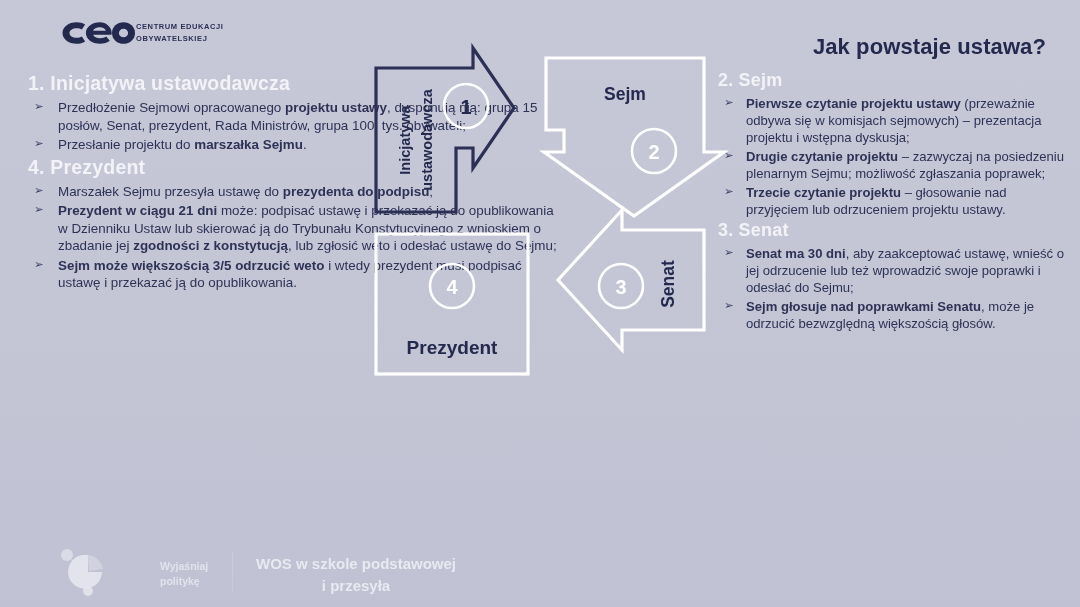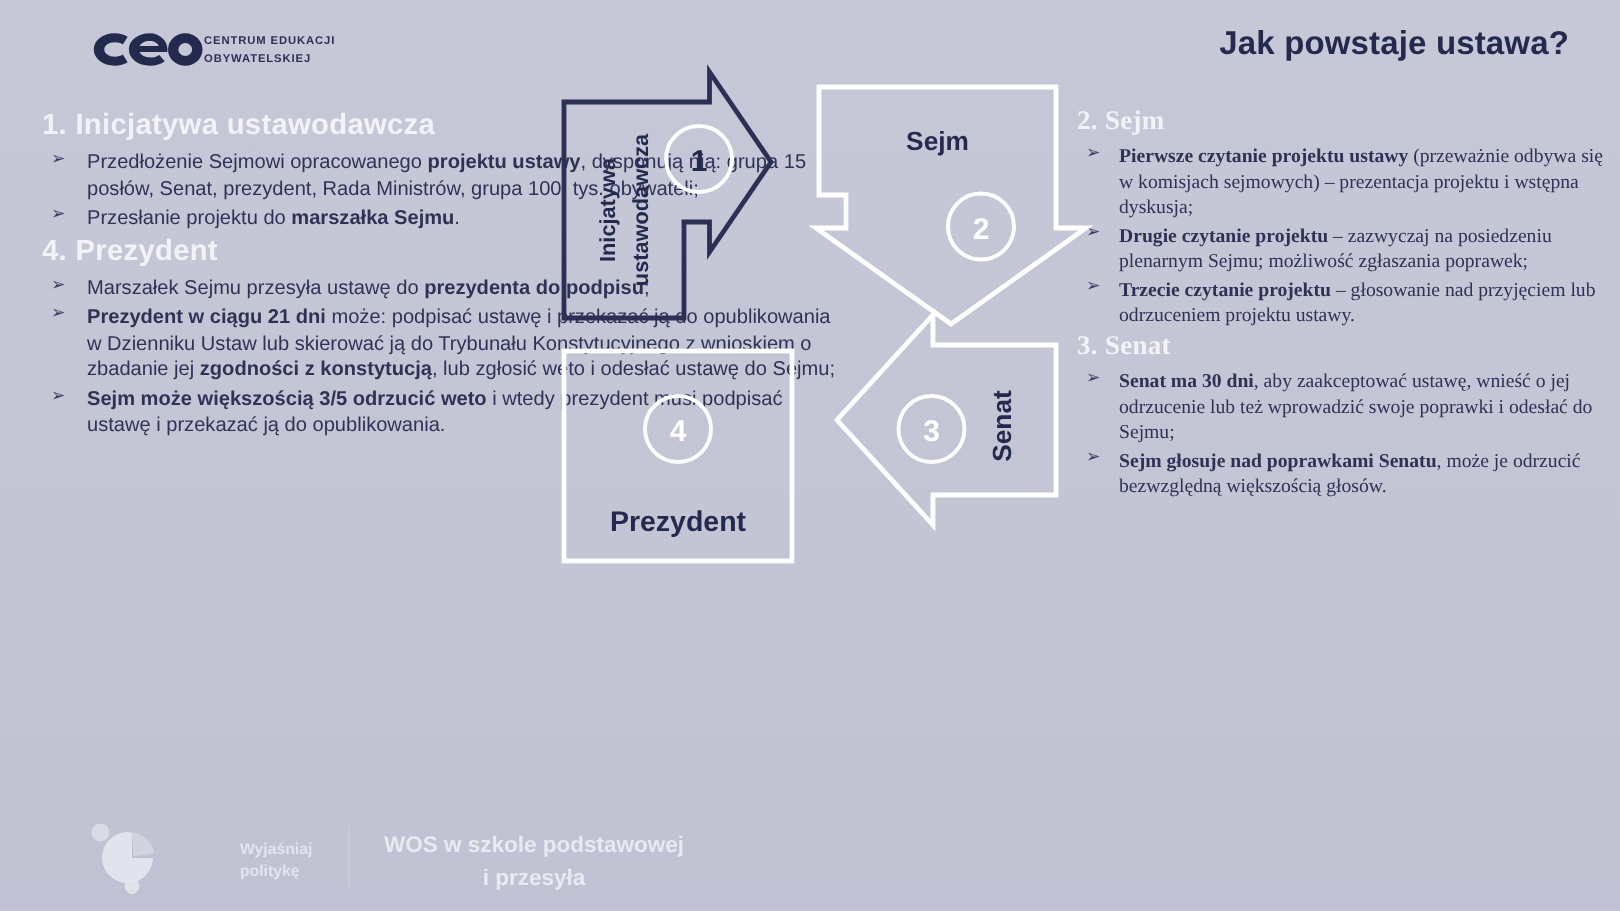--- a/index.html
+++ b/index.html
@@ -12,28 +12,28 @@
     overflow:hidden;
   }
   .slide { position:absolute; inset:0; background:linear-gradient(180deg,#c6c7d7 0%,#c3c4d4 60%,#c0c1d2 100%); }
 
   
   .logo-wrap { position:absolute; left:58px; top:18px; display:flex; align-items:center; gap:0; }
   .ceo-mark { display:block; }
   .ceo-sub { font-size:7.5px; font-weight:bold; letter-spacing:.08em; line-height:1.55; color:#2b3054; }
 
   .deck-title {
-    position:absolute; right:34px; top:16px;
+    position:absolute; right:34px; top:34px;
     font-size:22px; font-weight:bold; color:#232a4e; letter-spacing:.1px;
   }
 
   
   .col { position:absolute; }
   .col-left  { left:28px; top:72px; width:530px; }
-  .col-right { left:718px; top:70px; width:352px;font-family:Liberation Serif, serif; }
+  .col-right { left:718px; top:70px; width:352px; }
 
   .sec-head {
     color:#f2f2f7; font-weight:bold; font-size:19.5px;
     margin:0 0 4px 0; letter-spacing:.2px;
   }
   .col-right .sec-head { font-size:18px; }
   .sec-head.gap { }
 
   ul.bullets { list-style:none; }
   ul.bullets li {

